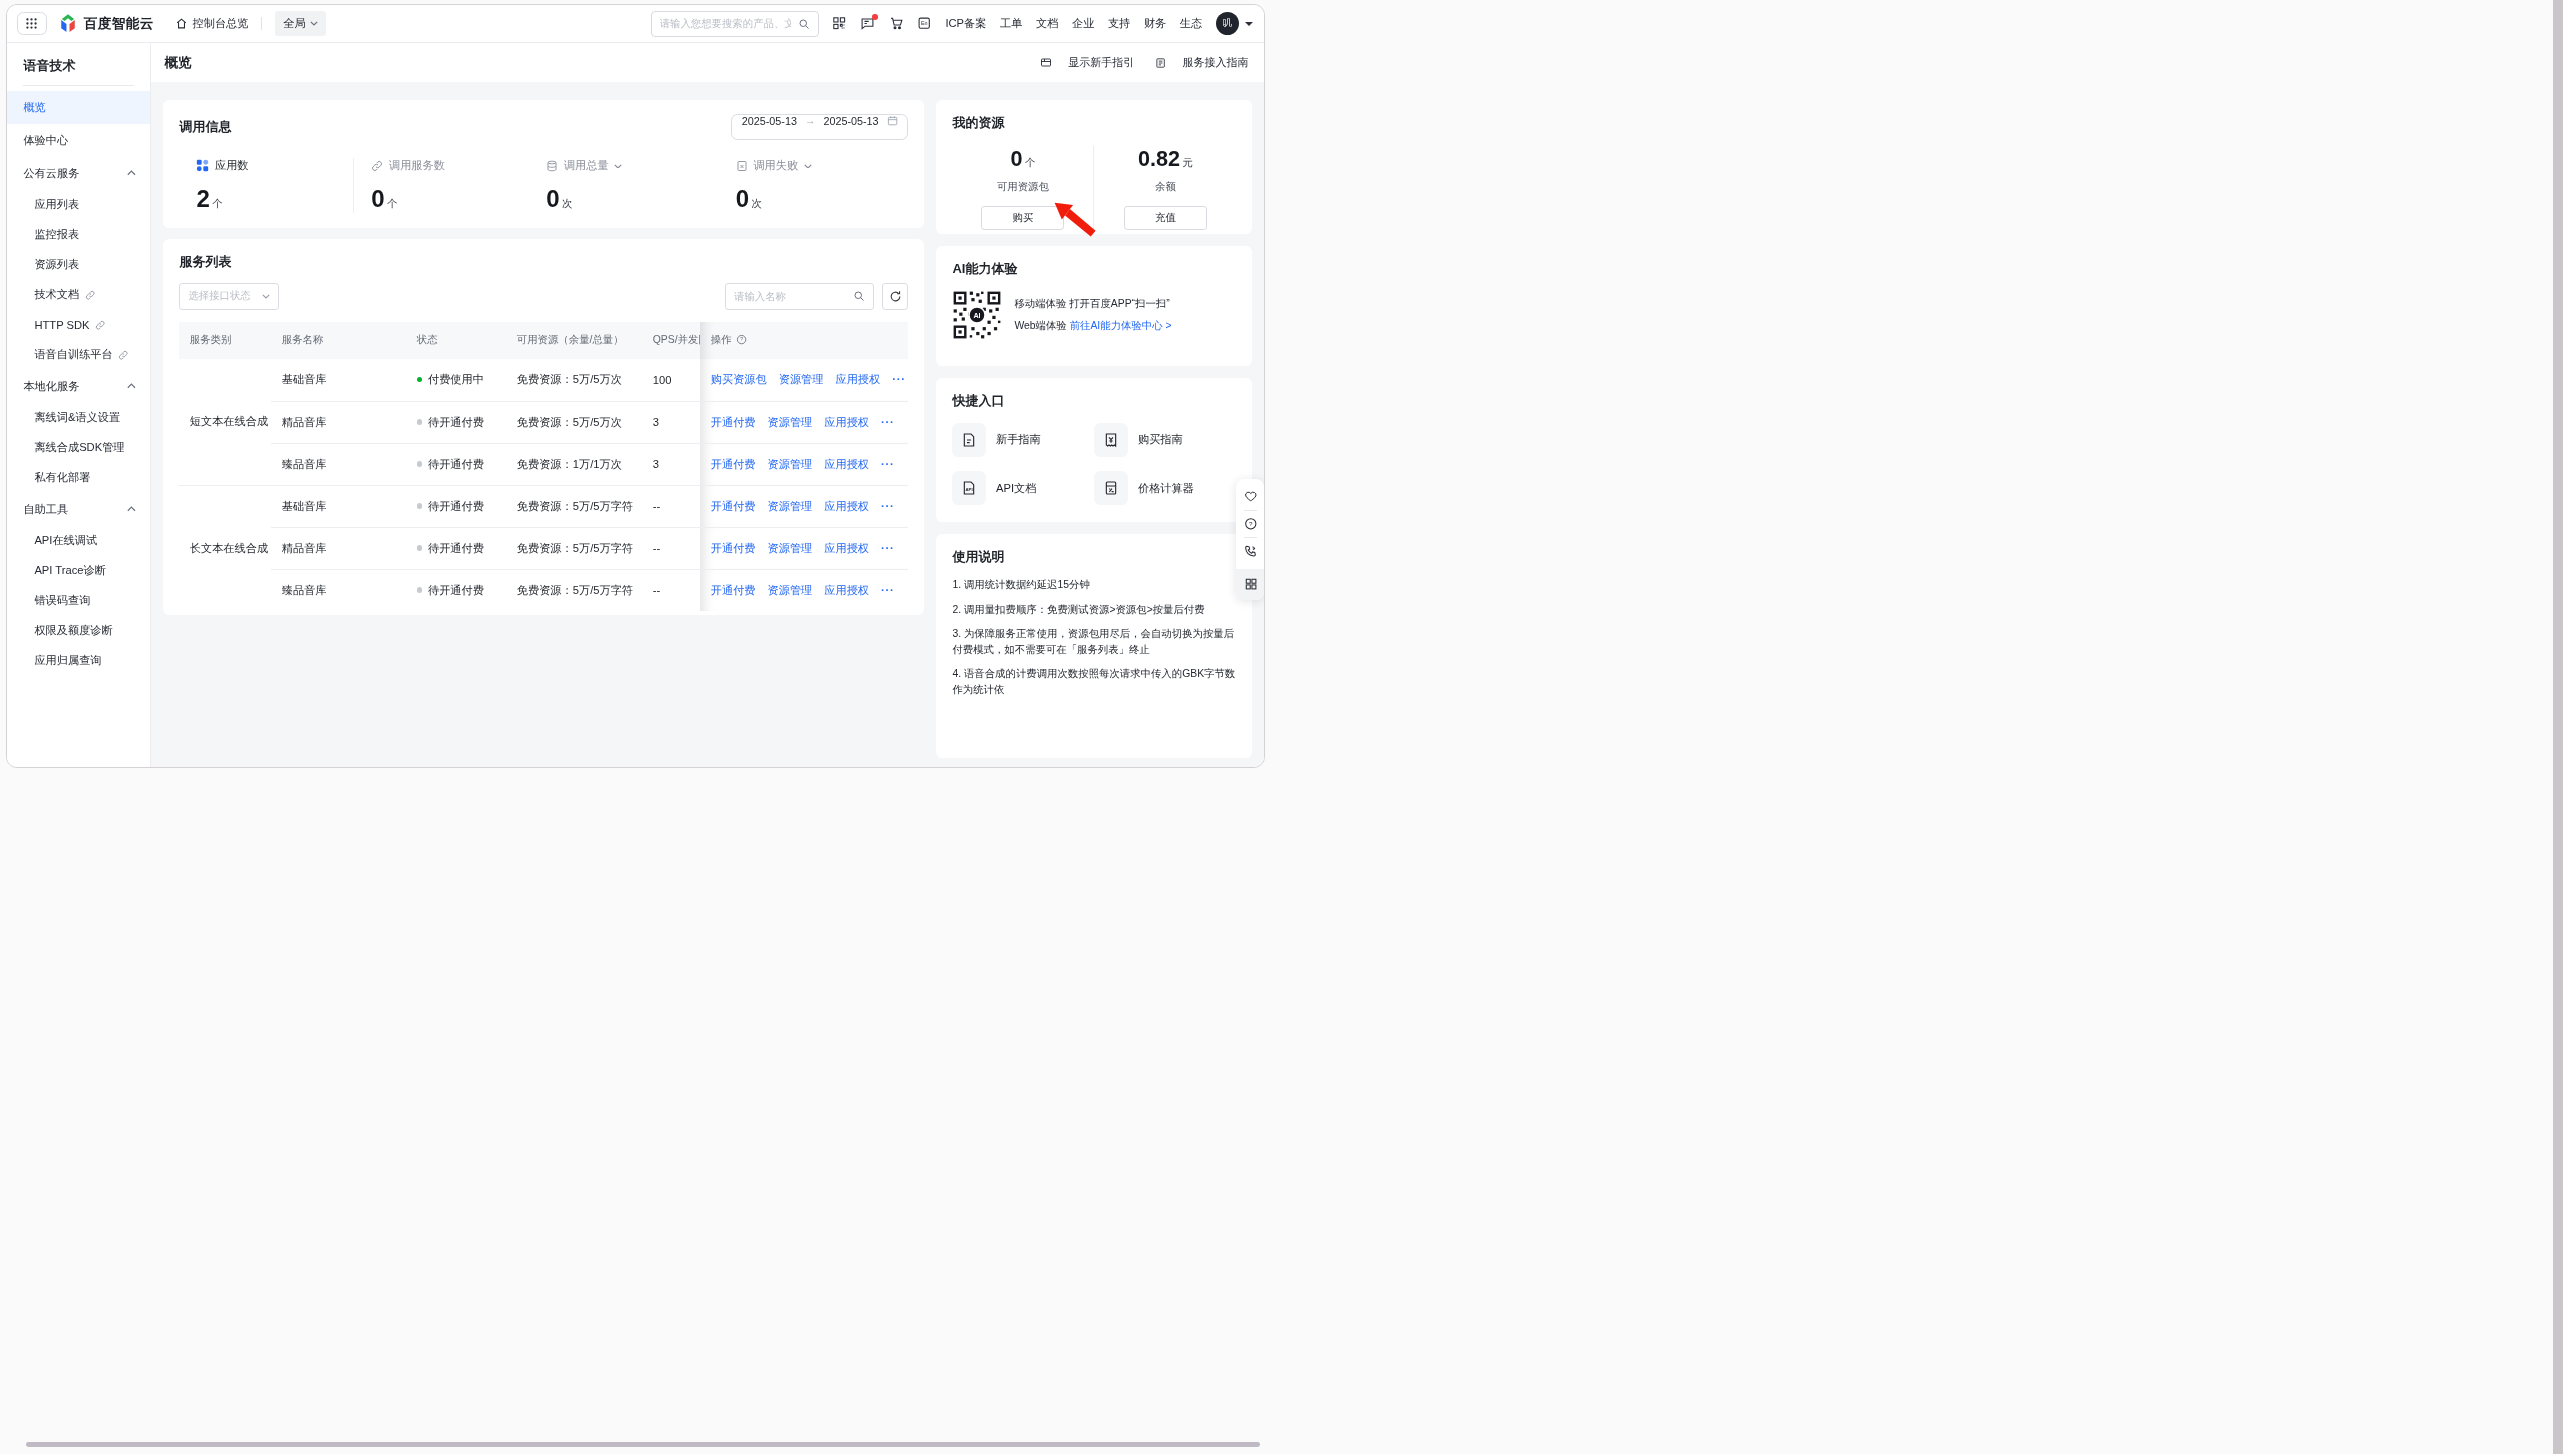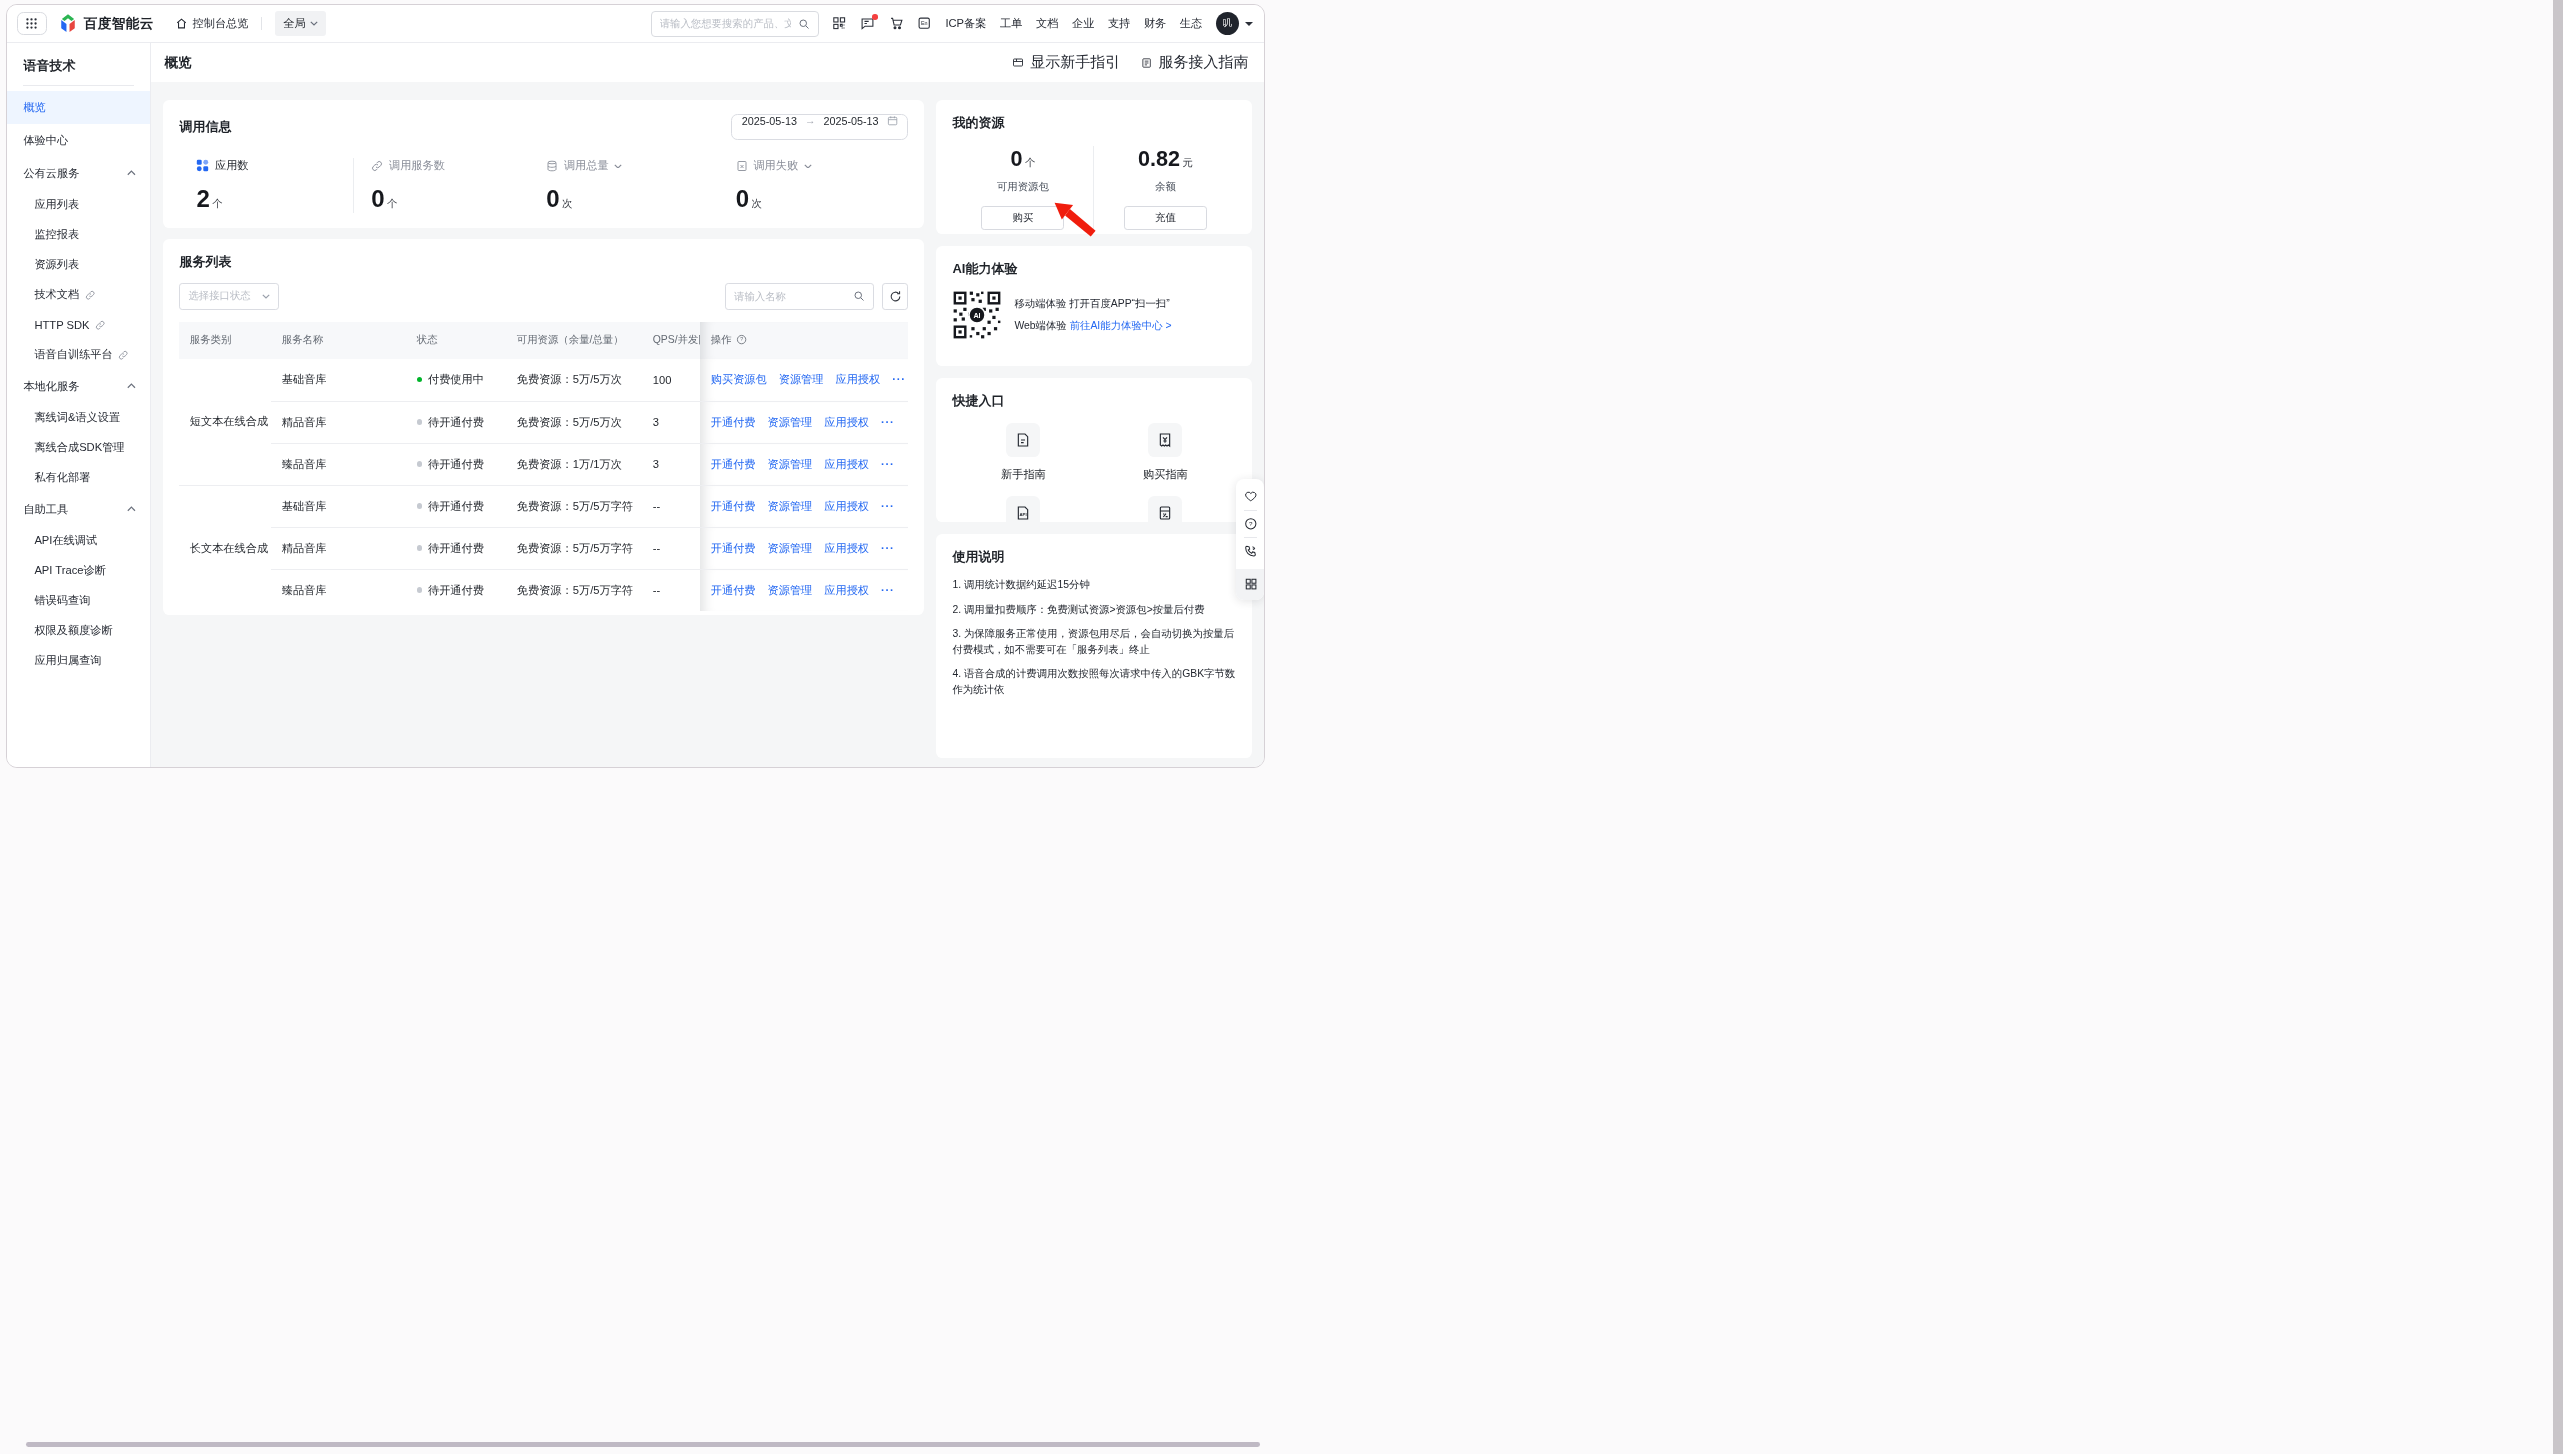--- a/index.html
+++ b/index.html
@@ -47,21 +47,21 @@
   .sb-item.child { height:30px; padding-left:27px; }
   .sb-item.active { color:#2468f2; background:#eef5ff; }
   .sb-item .grow { flex:1; }
   .sb-item .linkout { margin-left:5.6px; color:#8a8e99; display:flex; }
   .sb-chevron { color:#6b717d; display:flex; }
 
   .content { flex:1; display:flex; flex-direction:column; min-width:0; background:#f5f6f7; }
   .page-header { height:39px; flex:0 0 39px; background:#fff; display:flex; align-items:center; padding:0 16px 0 13px; }
   .page-title { font-size:13.6px; font-weight:bold; }
   .ph-right { margin-left:auto; display:flex; align-items:center; gap:21px; }
-  .ph-btn { display:flex; align-items:center; gap:6px; font-size:15px; color:#262a33; cursor:pointer; }
+  .ph-btn { display:flex; align-items:center; gap:16px; font-size:11px; color:#262a33; cursor:pointer; }
 
   .scroll { flex:1; padding:7.2px 12px 0 12px; overflow:hidden; position:relative; }
   .banner { height:35px; background:#eef5ff; border-radius:3.2px; display:flex; align-items:center;
     padding:0 20px 0 13px; font-size:10.4px; color:#1f2329; }
   .banner a { color:#2468f2; text-decoration:none; margin-left:4.8px; cursor:pointer; }
   .banner .close { margin-left:auto; color:#9aa0ab; font-size:12px; cursor:pointer; }
 
   .columns { display:flex; gap:12px; margin-top:10.4px; align-items:flex-start; }
   .main-col { width:761px; flex:0 0 761px; }
   .side-col { flex:1; min-width:0; }
@@ -128,21 +128,21 @@
   .res-btn { margin-top:12px; width:83px; height:24px; border:0.8px solid #d8dae0; border-radius:3.2px;
     background:#fff; font-size:10.4px; color:#262a33; font-family:inherit; cursor:pointer; }
   .red-arrow { position:absolute; left:117px; top:101px; pointer-events:none; z-index:5; }
 
   .ai-body { display:flex; gap:12px; margin-top:12px; }
   .ai-text { font-size:10.4px; color:#262a33; padding-top:7.2px; }
   .ai-text .row2 { margin-top:8px; }
   .ai-text a { color:#2468f2; text-decoration:none; cursor:pointer; }
 
   .qe-grid { display:grid; grid-template-columns:1fr 1fr; row-gap:14.4px; margin-top:13px; }
-  .qe-item { display:flex; align-items:center; gap:9.6px; cursor:pointer;flex-direction:column; }
+  .qe-item { display:flex; align-items:center; gap:9.6px; cursor:pointer; }
   .qe-tile { width:34px; height:34px; border-radius:6.4px; background:#f5f6f7; display:flex;
     align-items:center; justify-content:center; color:#23272f; }
   .qe-label { font-size:11.2px; }
 
   .notes { margin-top:11.2px; font-size:10.4px; color:#23272f; }
   .notes div { margin-bottom:8.8px; line-height:1.5; }
   .usage-card { min-height:224px; }
 
   
   .float-bar { position:absolute; right:0px; top:474px; width:28px; background:#fff; border-radius:8px;

